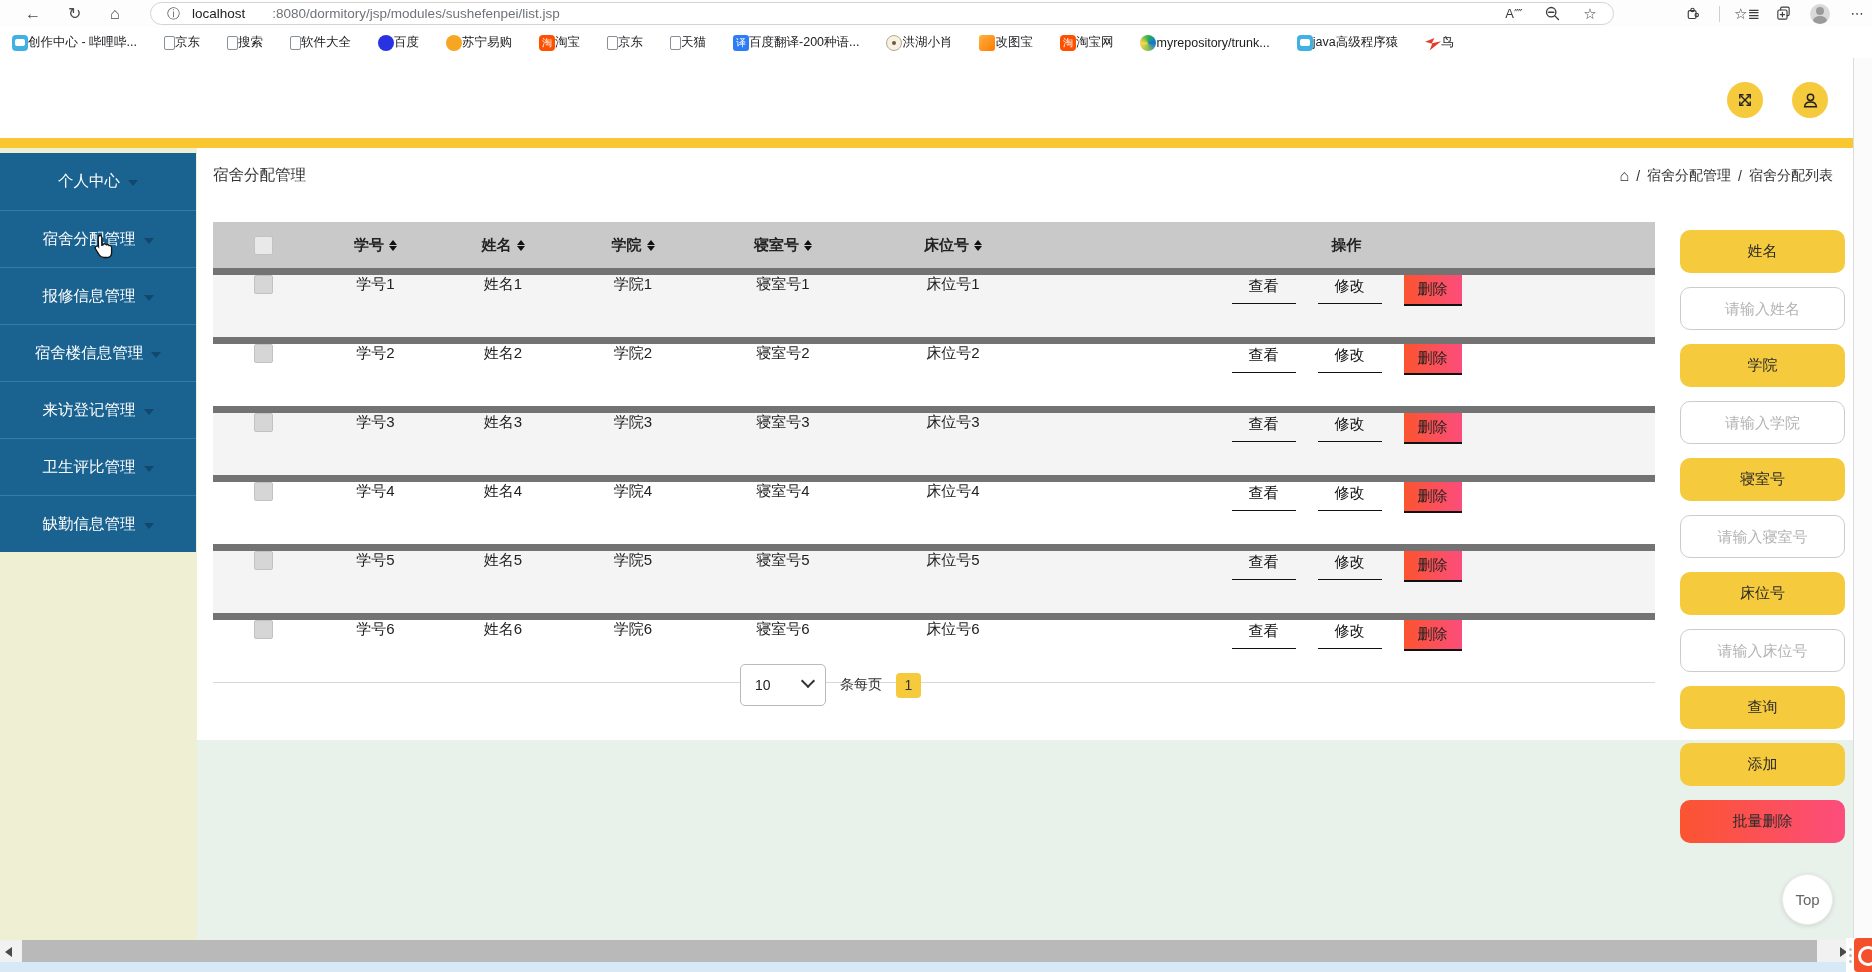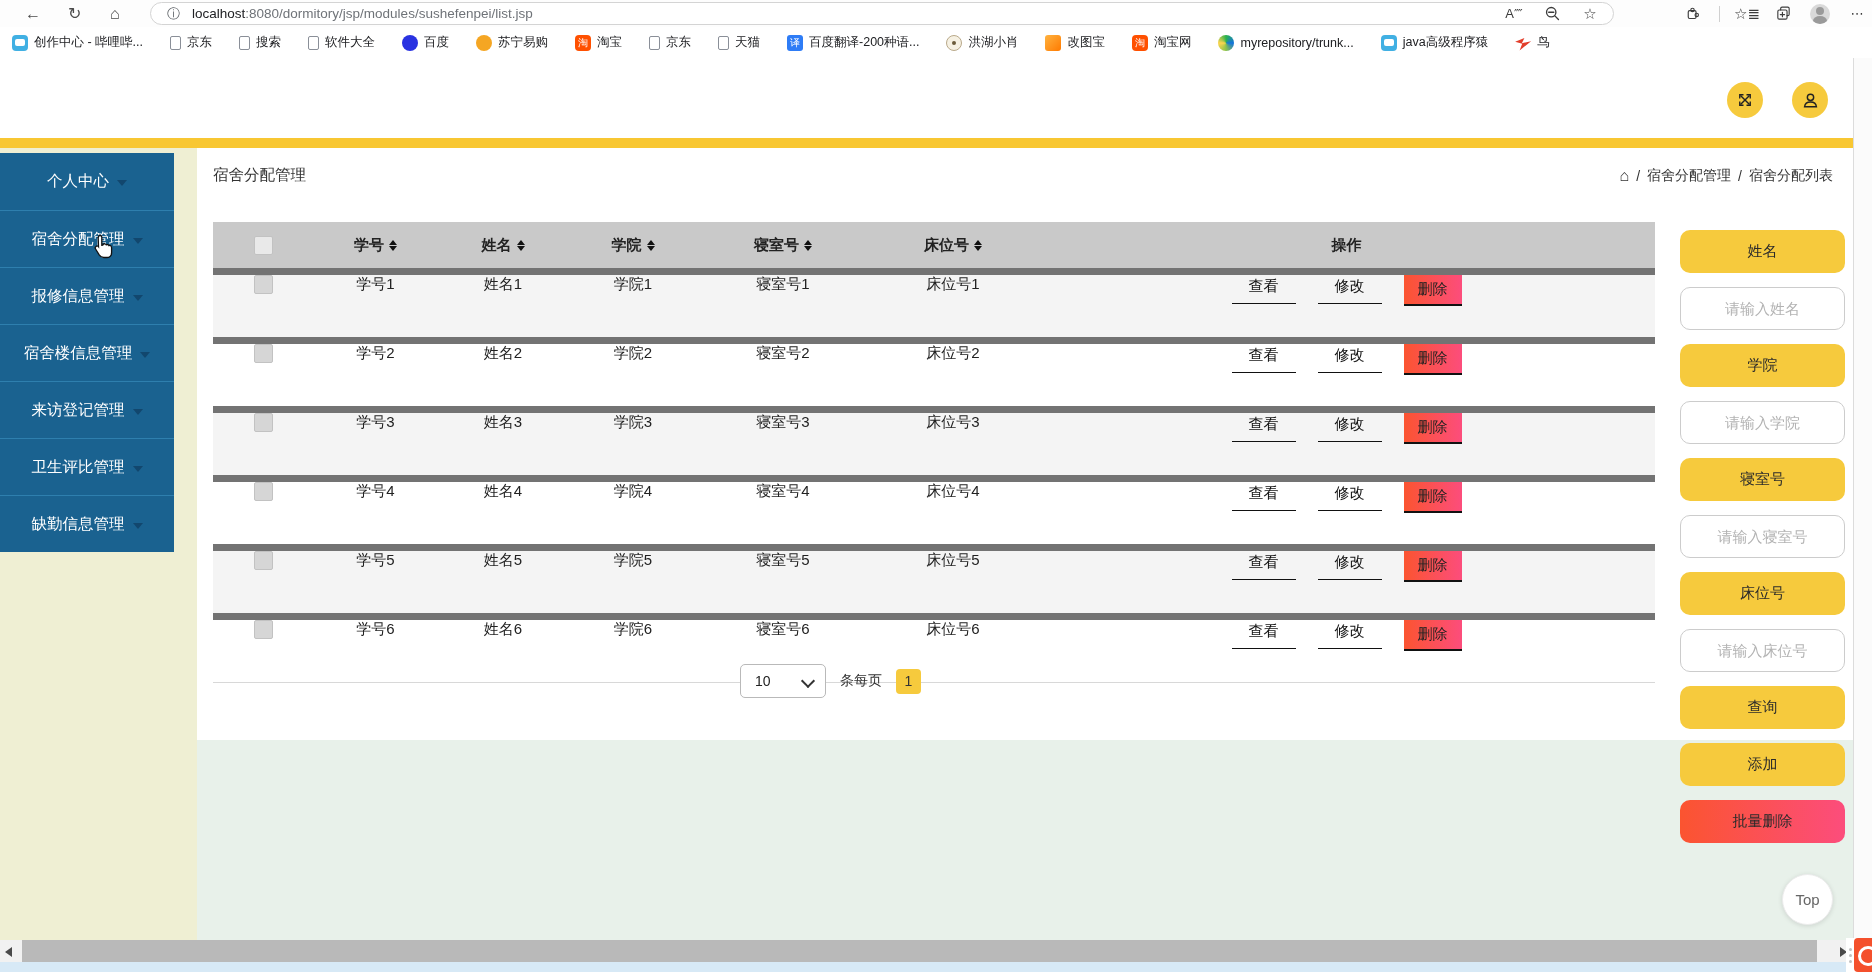--- a/index.html
+++ b/index.html
@@ -5,32 +5,32 @@
   html,body{margin:0;padding:0;}
   #screen{position:relative;width:1872px;height:972px;overflow:hidden;background:#fff;
           font-family:"Liberation Sans","DejaVu Sans",sans-serif;color:#222;}
   
   .toolbar{position:absolute;left:0;top:0;width:1872px;height:27px;background:#fdfdfd;}
   .nav-ico{position:absolute;top:1px;font-size:16px;color:#4a4a4a;line-height:25px;cursor:default;}
   .addr{position:absolute;left:150px;top:2px;width:1464px;height:23px;background:#fff;
         border:1px solid #d4d4d4;border-radius:13px;display:flex;align-items:center;box-sizing:border-box;}
   .addr .info{margin-left:16px;color:#5f6368;font-size:13px;}
   .addr .url{margin-left:12px;font-size:13.5px;color:#202124;white-space:nowrap;}
-  .addr .url .rest{color:#6f7378;}
+  .addr .url .rest{color:#6f7378;padding-left:27px;}
   .addr-icons{margin-left:auto;display:flex;align-items:center;gap:20px;margin-right:14px;}
   .chrome-right{position:absolute;right:6px;top:0;height:27px;display:flex;align-items:center;gap:18px;}
   .ci{width:18px;height:18px;display:inline-flex;align-items:center;justify-content:center;color:#3c3c3c;font-size:13px;}
   .vdiv{width:1px;height:16px;background:#d0d0d0;}
   .avatar-ci{width:20px;height:20px;border-radius:50%;background:#d9d9d9;position:relative;overflow:hidden;}
   .avatar-ci::before{content:"";position:absolute;left:6px;top:3px;width:8px;height:8px;border-radius:50%;background:#9a9a9a;}
   .avatar-ci::after{content:"";position:absolute;left:3px;top:12px;width:14px;height:10px;border-radius:50%;background:#9a9a9a;}
   
   .bookbar{position:absolute;left:0;top:27px;width:1872px;height:31px;background:#fff;display:flex;
            align-items:center;padding-left:12px;gap:27px;box-sizing:border-box;overflow:hidden;}
-  .bm{display:flex;align-items:center;gap:6px;flex:none;cursor:default;}
+  .bm{display:flex;align-items:center;flex:none;cursor:default;}
   .bml{font-size:12.5px;color:#202124;white-space:nowrap;}
   .bmi{width:16px;height:16px;border-radius:4px;display:inline-flex;align-items:center;justify-content:center;
        font-size:10px;color:#fff;flex:none;box-sizing:border-box;}
   .bmi[data-icon="page-icon"]{width:11px;height:14px;border-radius:2px;background:#fff;border:1.5px solid #8a8f98;}
   .bmi[data-icon="bilibili-icon"]{background:#41b0e3;position:relative;}
   .bmi[data-icon="bilibili-icon"]::after{content:"";width:10px;height:7px;background:#fff;border-radius:2px;}
   .bmi[data-icon="baidu-icon"]{background:#2932e1;border-radius:50%;}
   .bmi[data-icon="suning-icon"]{background:#f5a623;border-radius:50%;}
   .bmi[data-icon="taobao-icon"]{background:#ff5000;}
   .bmi[data-icon="taobao-icon"]::after{content:"淘";font-size:10px;}
@@ -43,21 +43,21 @@
   .bmi[data-icon="bird-icon"]{background:#e23e2b;border-radius:0;clip-path:polygon(0% 45%,58% 22%,42% 55%,100% 42%,28% 100%,44% 58%);}
   
   .appheader{position:absolute;left:0;top:58px;width:1872px;height:80px;background:var(--header-blue,#1d5f94);}
   .app-title{position:absolute;left:743px;top:0;height:80px;display:flex;align-items:center;
              transform:translateX(-50%);color:#fff;font-size:21px;letter-spacing:1px;}
   .hbtn{position:absolute;top:82px;width:36px;height:36px;border-radius:50%;background:var(--button-yellow,#f6ca3d);
         display:flex;align-items:center;justify-content:center;border:none;cursor:pointer;}
   .yellowstrip{position:absolute;left:0;top:138px;width:1872px;height:10px;background:var(--accent-yellow,#f8c732);}
   
   .sidebar{position:absolute;left:0;top:148px;width:197px;height:792px;background:var(--sidebar-cream,#efefd3);}
-  .menu{position:absolute;left:0;top:5px;width:174px;}
+  .menu{position:absolute;left:0;top:5px;width:196px;}
   .side-item{height:57px;background:var(--sidebar-blue,#1a6290);color:#fff;display:flex;align-items:center;
              justify-content:center;gap:8px;font-size:15.5px;cursor:pointer;box-sizing:border-box;}
   .side-item + .side-item{border-top:1px solid #2e7fae;}
   .caret{width:0;height:0;border-left:5px solid transparent;border-right:5px solid transparent;
          border-top:6px solid #12476e;margin-top:3px;}
   
   .main-white{position:absolute;left:197px;top:148px;width:1656px;height:592px;background:#fff;}
   .main-green{position:absolute;left:197px;top:740px;width:1656px;height:200px;background:var(--panel-green,#e8f1ea);}
   .page-title{position:absolute;left:213px;top:165px;font-size:15.5px;color:#333;}
   .breadcrumb{position:absolute;right:39px;top:167px;display:flex;align-items:center;gap:7px;font-size:14px;color:#333;}
@@ -79,21 +79,21 @@
   .sort .dn{border-top:5px solid #111;}
   .cb{width:17px;height:17px;background:#d6d6d6;border:1px solid #c2c2c2;border-radius:2px;cursor:pointer;}
   .thead .cb{background:#e9e9e9;}
   .op-link{display:inline-block;width:64px;text-align:center;padding-bottom:7px;border-bottom:1.5px solid #111;
            font-size:15px;color:#111;text-decoration:none;margin:0 11px;cursor:pointer;}
   .op-del{width:58px;height:31px;margin:0 11px;border:none;border-bottom:2px solid #111;cursor:pointer;
           background:linear-gradient(90deg,var(--delete-gradient-start,#fb5430),var(--delete-gradient-end,#fc4d7c));
           color:#222;font-size:15px;font-family:inherit;}
   
   .pagination{position:absolute;left:740px;top:664px;display:flex;align-items:center;gap:14px;}
-  .psel{width:86px;height:34px;border:1px solid #b9b9b9;border-radius:5px;background:#fff;position:relative;
+  .psel{width:86px;height:42px;border:1px solid #b9b9b9;border-radius:5px;background:#fff;position:relative;
         display:flex;align-items:center;padding-left:14px;box-sizing:border-box;font-size:14px;cursor:pointer;}
   .psel .chev{position:absolute;right:12px;top:11px;width:8px;height:8px;border-right:2px solid #333;
               border-bottom:2px solid #333;transform:rotate(45deg);}
   .plabel{font-size:14px;color:#333;}
   .pnum{width:25px;height:25px;border-radius:4px;background:var(--button-yellow,#f6ca3d);border:none;
         font-size:14px;color:#333;cursor:pointer;}
   
   .rpanel{position:absolute;left:1680px;top:230px;width:165px;display:flex;flex-direction:column;gap:14px;}
   .rbtn{height:43px;border-radius:10px;border:none;background:var(--button-yellow,#f6ca3d);
         font-size:15px;color:#2b2b2b;cursor:pointer;font-family:inherit;}

